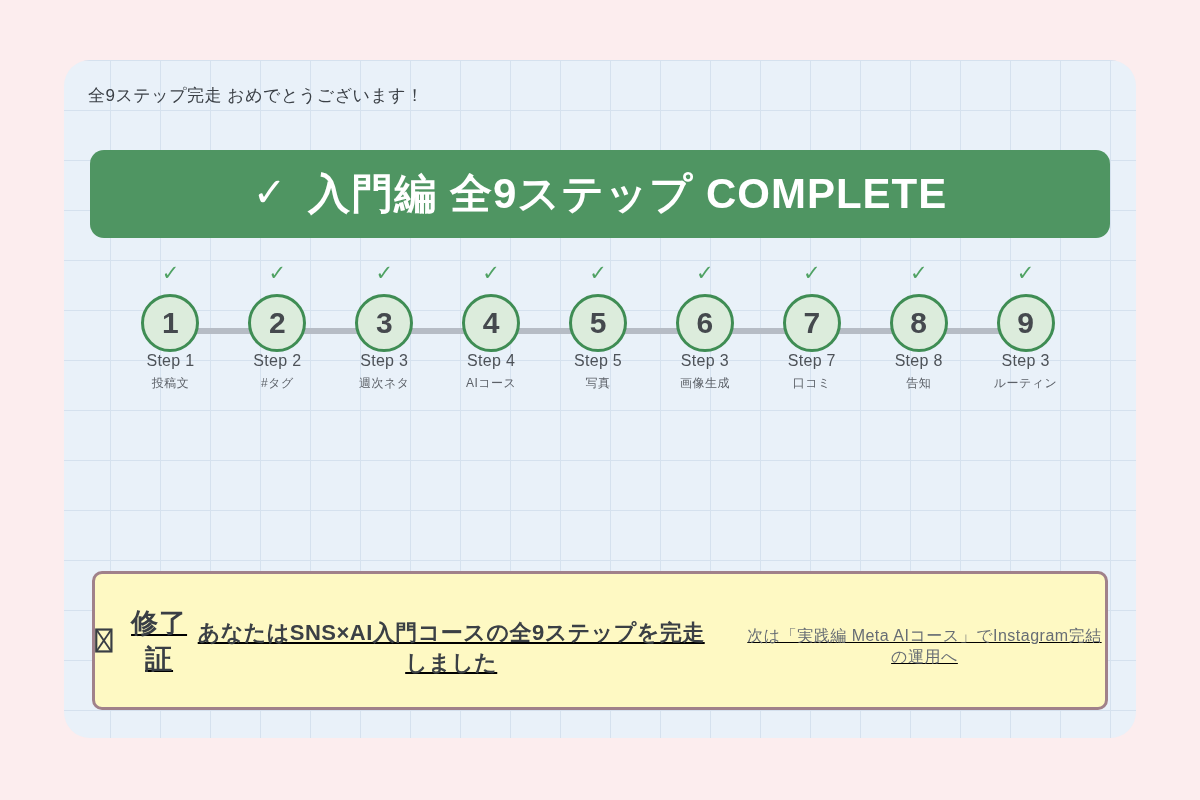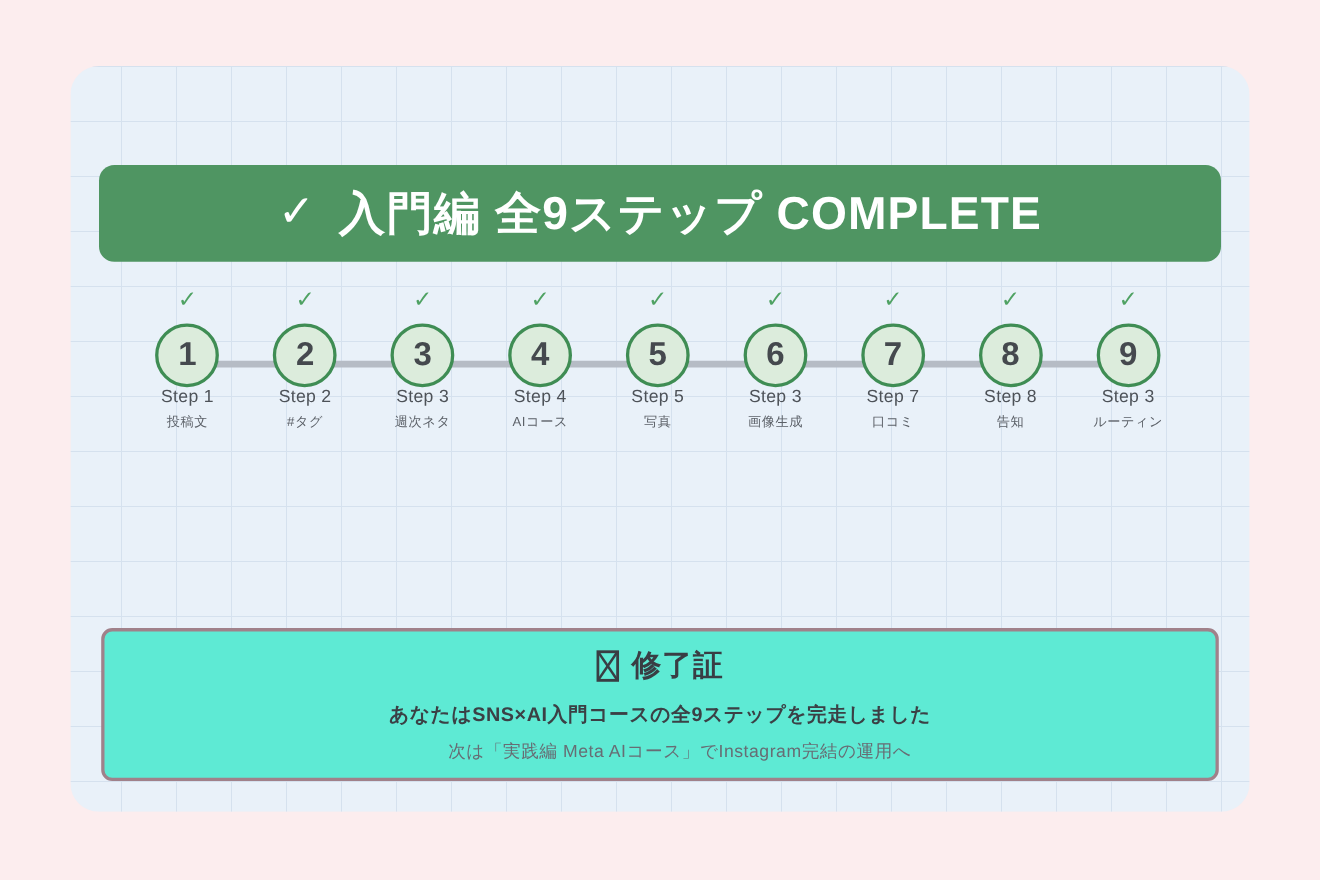--- a/index.html
+++ b/index.html
@@ -113,46 +113,46 @@
   .step-label {
     margin-top: 5px;
     font-size: 12px;
     color: #5c6168;
     letter-spacing: 0.5px;
   }
   .certificate {
     position: absolute;
     left: 92px; top: 571px;
     width: 1016px; height: 139px;
-    background: #5eead4;
+    background: #fef9c3;
     border: 3px solid #a0818a;
     border-radius: 10px;
     display: flex;
-    flex-direction: column;
     align-items: center;
     justify-content: center;
     text-align: center;
+    text-decoration: underline;
   }
   .cert-title {
     display: flex;
     align-items: center;
     justify-content: center;
     font-size: 27px;
     font-weight: bold;
     color: #393e44;
     letter-spacing: 1px;
   }
   .tofu-icon {
     display: inline-block;
     width: 21px; height: 29px;
     margin-right: 11px;
   }
   .cert-line1 {
     margin-top: 14px;
-    font-size: 18px;
+    font-size: 22px;
     font-weight: bold;
     color: #3b4045;
     letter-spacing: 0.5px;
   }
   .cert-line2 {
     margin-top: 12px;
     font-size: 16px;
     color: #676d74;
     letter-spacing: 0.5px;
     margin-left: 36px;
@@ -161,20 +161,21 @@
 </head>
 <body>
 
 <div class="stage">
 
   <div class="panel">
 
     
   </div>
 
+  <div class="congrats">全9ステップ完走 おめでとうございます！</div>
 
   <div class="banner">
     <span class="banner-check">✓</span>
     <span class="banner-label">入門編 全9ステップ COMPLETE</span>
   </div>
 
   <div class="steps">
     <div class="connector"></div>
     <div class="steps-row">
 

